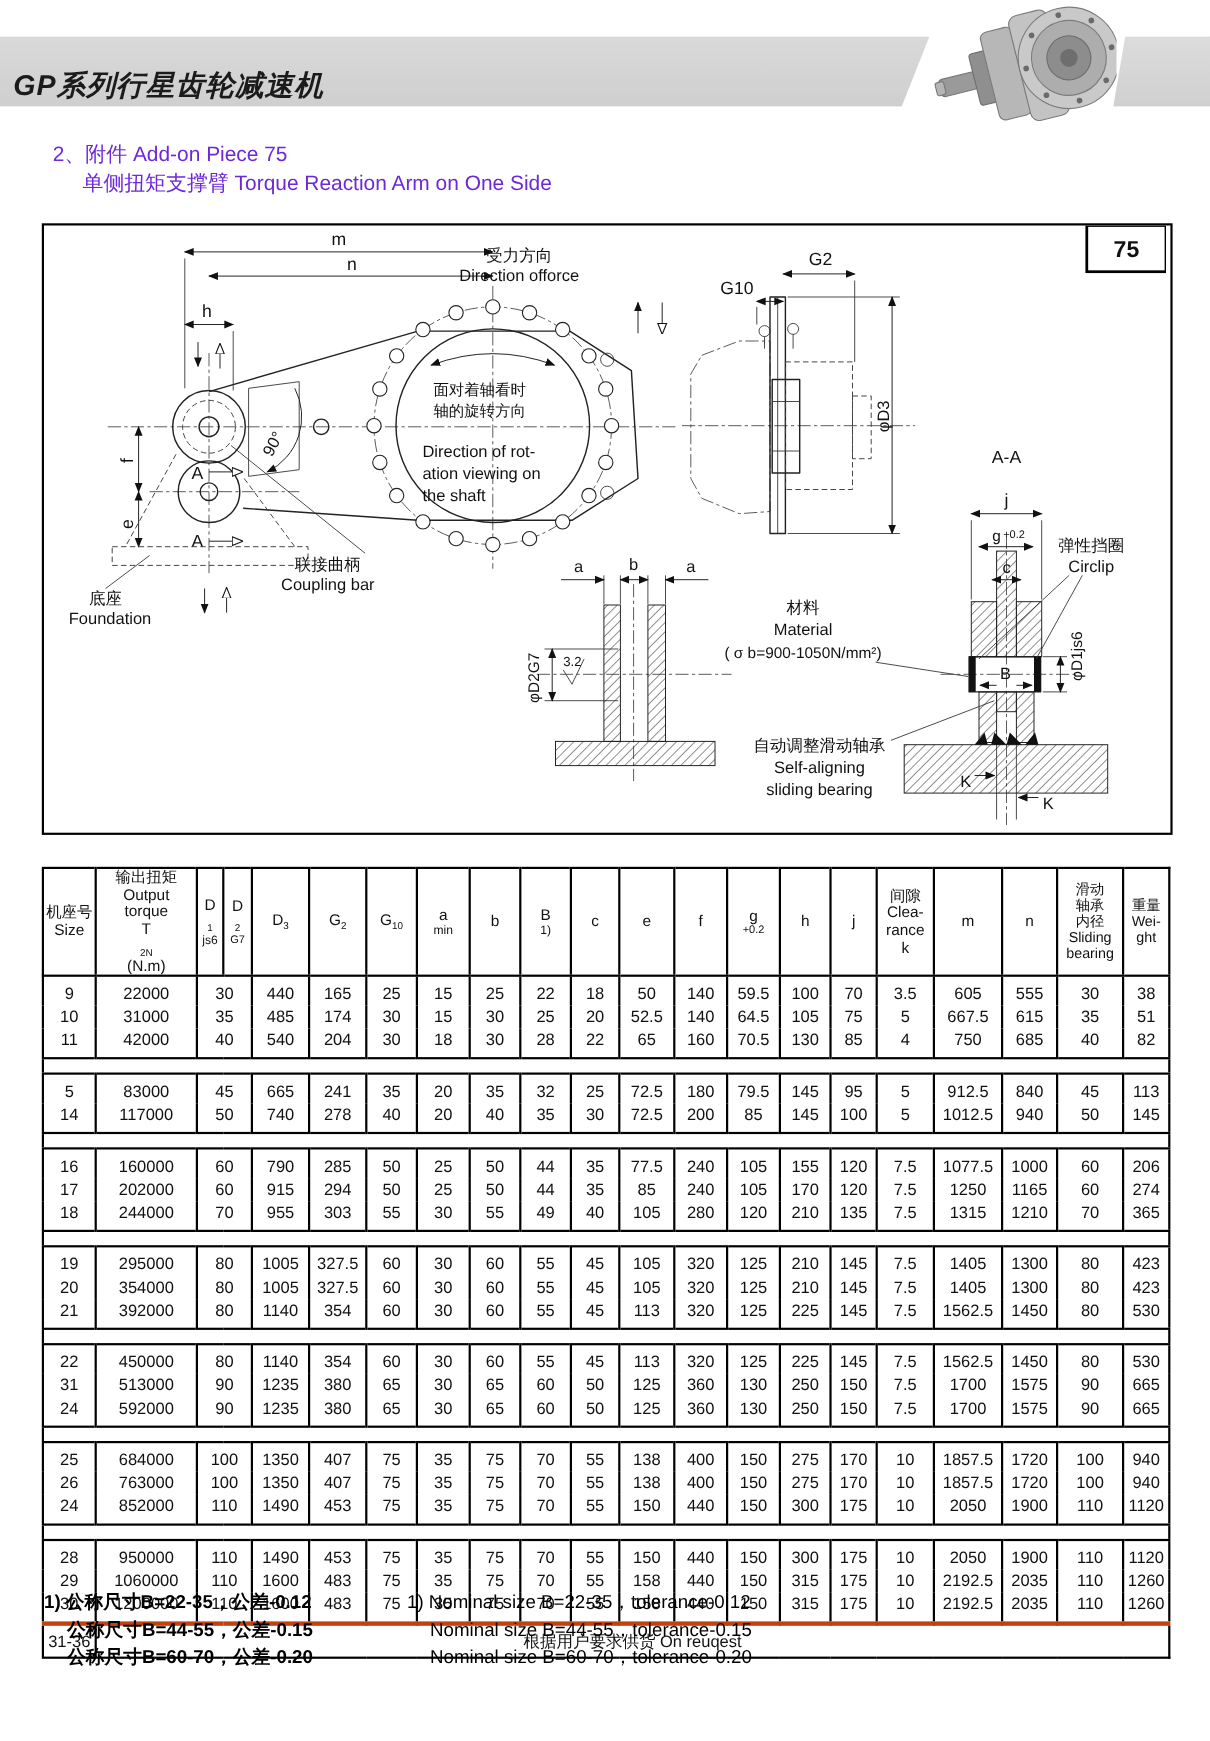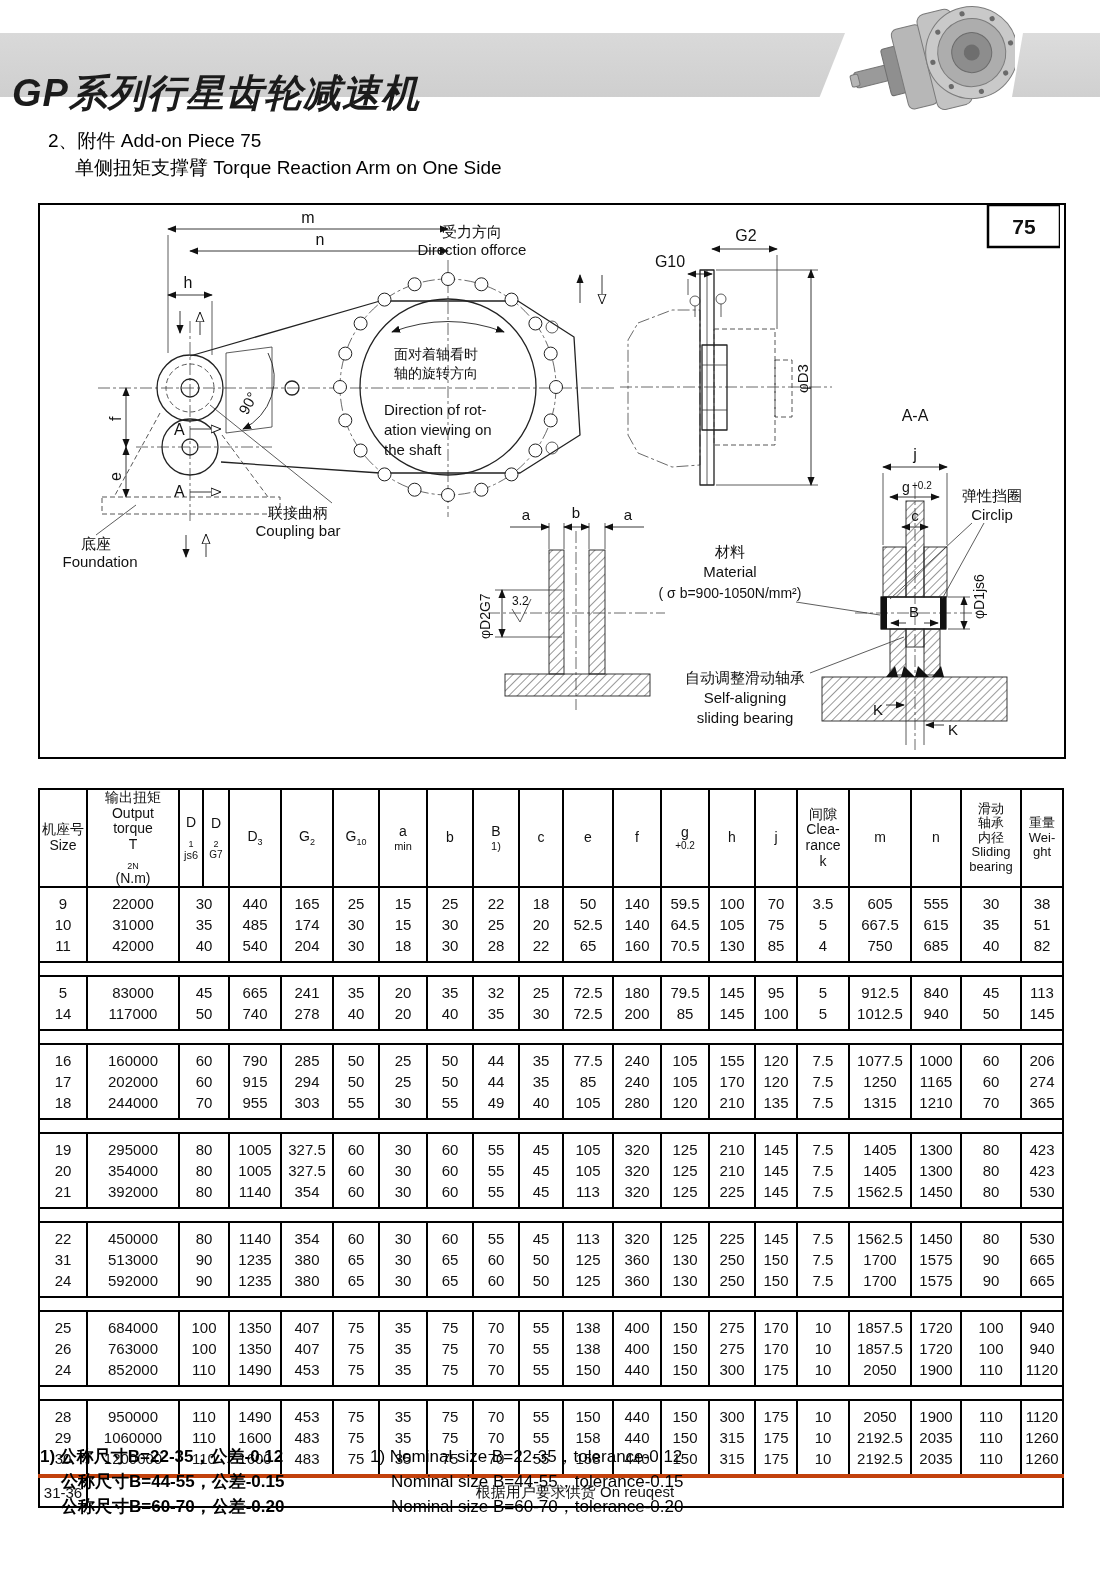--- a/index.html
+++ b/index.html
@@ -5,24 +5,24 @@
   html,body{margin:0;padding:0;background:#fff;}
   .page{position:relative;width:1100px;height:1583px;background:#fff;overflow:hidden;
         font-family:"Liberation Sans","DejaVu Sans",sans-serif;color:#111;}
   
   .band{position:absolute;left:0;top:33px;width:845px;height:64px;
         background:linear-gradient(180deg,#d9d9d9,#cfcfcf);
         clip-path:polygon(0 0,100% 0,97% 100%,0 100%);}
   .band-right{position:absolute;left:1012px;top:33px;width:110px;height:64px;
         background:linear-gradient(180deg,#dcdcdc,#d0d0d0);
         clip-path:polygon(10% 0,100% 0,100% 100%,0 100%);}
-  .brand{position:absolute;left:12px;top:43px;font-size:38px;font-weight:bold;font-style:italic;
+  .brand{position:absolute;left:12px;top:43px;font-size:26px;font-weight:bold;font-style:italic;
          letter-spacing:1px;color:#1b1b1b;}
   .photo{position:absolute;left:845px;top:2px;width:170px;height:122px;}
-  .section-title{position:absolute;left:48px;top:127px;font-size:19px;line-height:27px;color:#000000;}
+  .section-title{position:absolute;left:48px;top:127px;font-size:19px;line-height:27px;color:#6d28d9;}
   .section-title .l2{padding-left:27px;}
   
   .drawing-frame{position:absolute;left:38px;top:203px;width:1024px;height:552px;border:2px solid #000;}
   svg text{font-family:"Liberation Sans","DejaVu Sans",sans-serif;fill:#111;}
   .ln{stroke:#222;stroke-width:1.3;fill:none;stroke-linejoin:round;}
   .thin{stroke:#333;stroke-width:.8;fill:none;}
   .cl{stroke:#444;stroke-width:.8;fill:none;stroke-dasharray:12 3 3 3;}
   .dsh{stroke:#444;stroke-width:.9;fill:none;stroke-dasharray:5 3;}
   .dim{stroke:#222;stroke-width:.9;fill:none;}
   .hat{fill:url(#h);stroke:#222;stroke-width:.9;}

